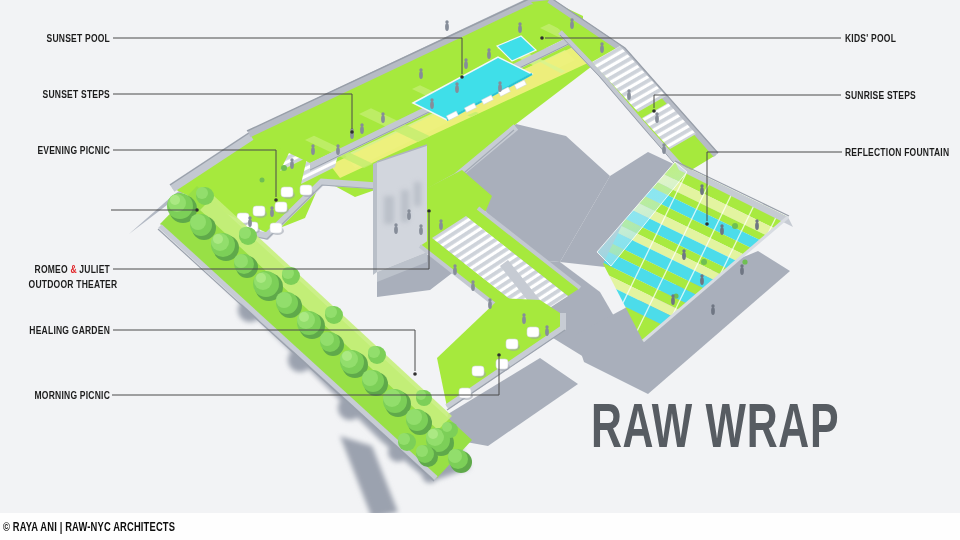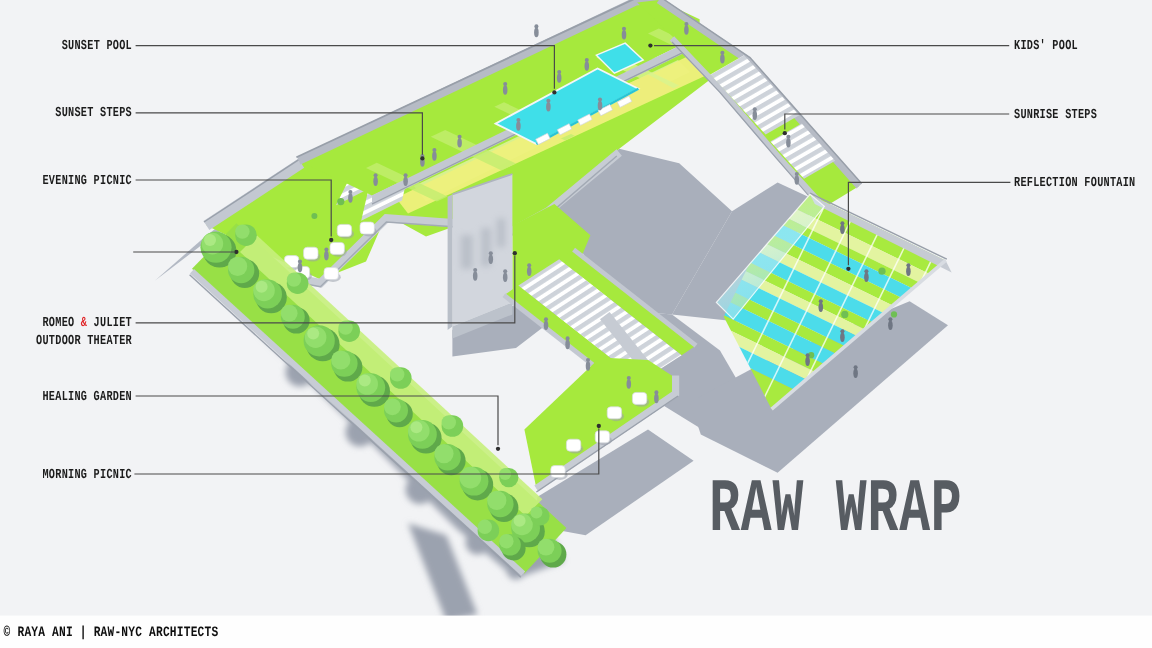--- a/index.html
+++ b/index.html
@@ -1,17 +1,17 @@
 <!DOCTYPE html>
 <html><head>
 <meta charset="utf-8">
 <style>
   html,body{margin:0;padding:0;background:#e8e9eb;}
   .stage{position:relative;width:960px;height:540px;background:#f2f3f5;overflow:hidden;
-         font-family:Liberation Mono, monospace;}
+         font-family:Liberation Sans, sans-serif;}
   svg{position:absolute;left:0;top:0;}
   .lbl{position:absolute;font-weight:700;font-size:11.5px;letter-spacing:.3px;color:#1c1c1c;
        white-space:nowrap;line-height:15px;}
   .lbl-l{left:0;width:110px;text-align:right;transform:scaleX(.74);transform-origin:100% 50%;}
   .lbl-r{left:845px;transform:scaleX(.74);transform-origin:0 50%;}
   .amp{color:#e02528;}
   .title{position:absolute;left:591px;top:394px;font-weight:700;font-size:63px;line-height:1;
          letter-spacing:1px;color:#575c62;transform:scaleX(.68);transform-origin:0 0;}
   .credit{position:absolute;left:3px;top:520px;font-weight:700;font-size:12px;letter-spacing:.2px;
           color:#0e0e0e;transform:scaleX(.78);transform-origin:0 50%;}

